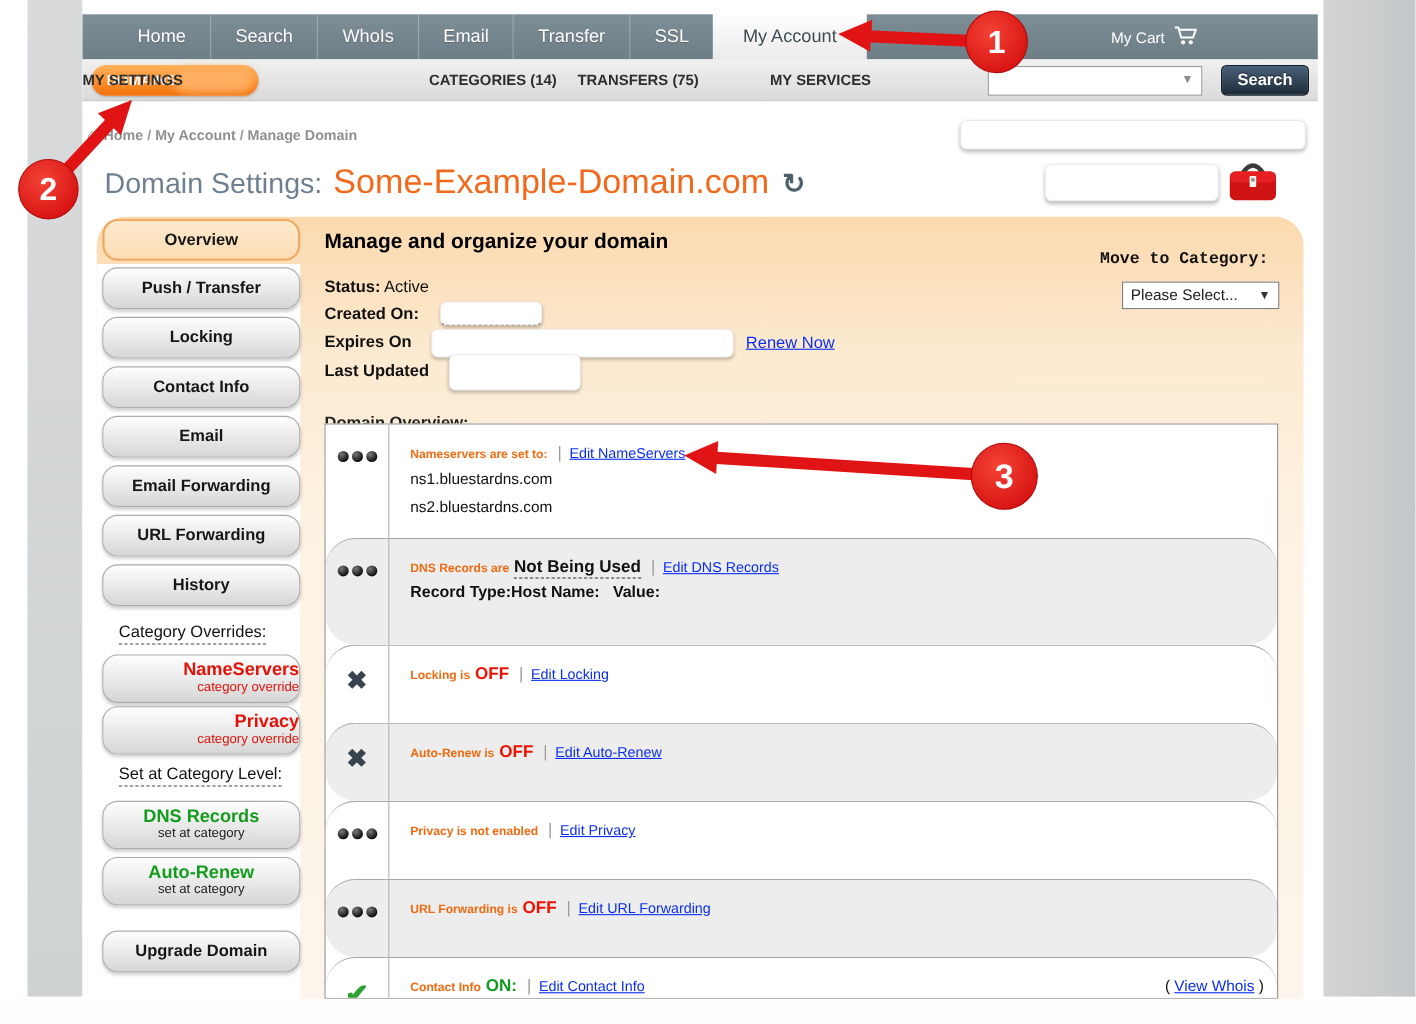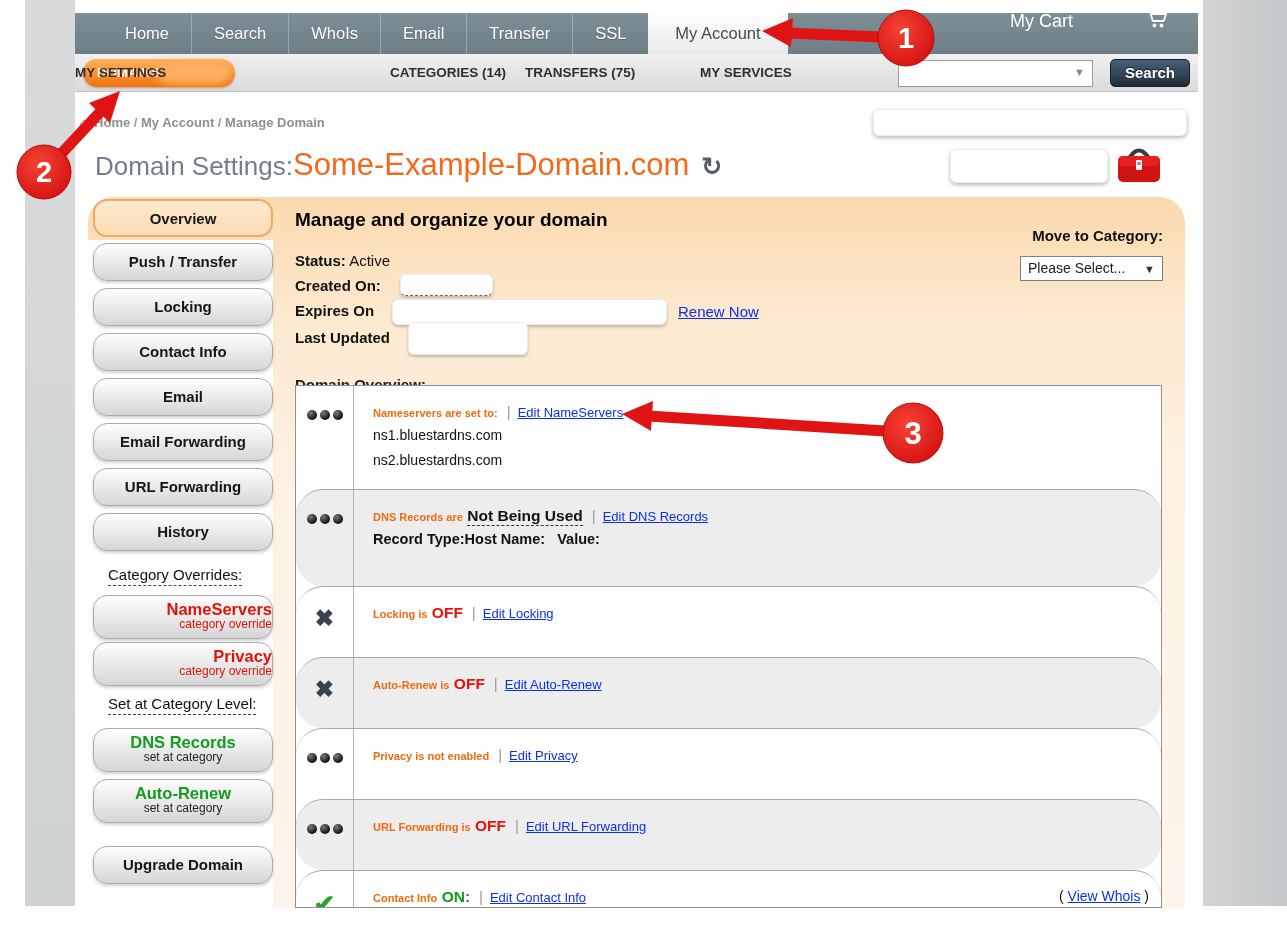--- a/index.html
+++ b/index.html
@@ -20,22 +20,22 @@
   .topnav { left:75px; top:13px; width:1123px; height:41px; z-index:3;
     background:linear-gradient(#7e8e97,#6e7e87); display:flex; align-items:flex-start;
     padding-left:28px; }
   .tab { height:41px; line-height:41px; padding:0 22px; color:#fff; font-size:16.5px;
     text-shadow:0 1px 1px rgba(0,0,0,.25); border-left:1px solid rgba(255,255,255,.28);
     cursor:pointer; white-space:nowrap; }
   .tab:first-child { border-left:none; }
   .tab.active { margin-top:-3px; height:47px; line-height:47px; padding:0 27px;
     background:linear-gradient(#ffffff,#e9e9e9); color:#3e4c55; border-left:none;
     text-shadow:none; z-index:4; }
-  .mycart { left:1010px; top:1px; width:160px; height:41px; z-index:4; color:#fff;
-    font-size:18px; display:flex; align-items:center; justify-content:space-between; gap:8px; }
+  .mycart { left:1010px; top:13px; width:160px; height:41px; z-index:4; color:#fff;
+    font-size:14px; display:flex; align-items:center; justify-content:flex-start; gap:8px; }
 
   
   .subnav { left:75px; top:54px; width:1123px; height:38px; z-index:3;
     background:linear-gradient(#f0f0f0,#dadada); border-bottom:1px solid #c6c6c6; }
   .domains-btn { position:absolute; left:8px; top:5px; width:152px; height:28px;
     background:linear-gradient(#ffb25c,#f2710a); border-radius:14px;
     color:#fff; font-weight:bold; font-size:13px; line-height:28px; padding-left:14px;
     letter-spacing:.3px; box-shadow:0 1px 2px rgba(0,0,0,.25); cursor:pointer; }
   .domains-blur { position:absolute; right:5px; top:3px; width:72px; height:22px;
     border-radius:11px; background:rgba(255,176,100,.95); filter:blur(4px); }
@@ -60,21 +60,21 @@
     color:#8f8f8f; line-height:27px; display:flex; gap:6px; }
   .crumb { cursor:pointer; }
   .crumb-sep { color:#9a9a9a; }
   .home-glyph { font-size:15px; color:#8f8f8f; }
   .redact { background:#fff; border:1px solid #ececec; border-radius:6px;
     box-shadow:0 2px 4px rgba(0,0,0,.28); z-index:6; }
   .redact-a { left:873px; top:109px; width:314px; height:27px; }
   .redact-b { left:950px; top:149px; width:158px; height:34px; }
   .title-row { left:95px; top:147px; z-index:3; display:flex; align-items:baseline; }
   .title-prefix { font-size:26px; color:#6e8090; }
-  .title-domain { font-size:31px; color:#f2691b; }
+  .title-domain { font-size:31px; color:#f2691b; margin-left:10px; }
   .refresh-glyph { font-size:25px; font-weight:bold; color:#4e5f6a; margin-left:12px;
     cursor:pointer; }
   .toolbox { left:1115px; top:141px; width:48px; height:46px; z-index:6; cursor:pointer; }
 
   
   .panel { left:88px; top:197px; width:1097px; height:734px; z-index:4;
     border-radius:26px 26px 0 0;
     background:linear-gradient(180deg,#fbd9ae 0%,#fce9cf 16%,#fdf2e2 38%,#fdf5ec 100%); }
   .side-backing { left:88px; top:240px; width:185px; height:691px; background:#fff; z-index:5; }
   .side-btn { position:absolute; left:93px; width:180px; z-index:6; text-align:center;
@@ -100,22 +100,22 @@
   .info-line b { font-weight:bold; }
   .box-created { left:400px; top:274px; width:93px; height:22px; z-index:6;
     border-bottom:1px dashed #666; box-shadow:0 2px 3px rgba(0,0,0,.22); }
   .box-expires { left:392px; top:299px; width:275px; height:26px; z-index:6;
     box-shadow:0 2px 3px rgba(0,0,0,.22); }
   .box-updated { left:408px; top:322px; width:120px; height:33px; z-index:7;
     box-shadow:0 2px 3px rgba(0,0,0,.22); }
   a.lnk { color:#0b2ff0; text-decoration:underline; cursor:pointer; }
   .renew { left:678px; top:303px; z-index:6; font-size:15px; }
   .overview-label { left:295px; top:376px; z-index:6; font-size:15px; color:#222;font-weight:bold; }
-  .move-label { left:1000px; top:227px; width:163px; text-align:right; z-index:6;
-    font-size:15px; font-weight:bold; color:#111; }
+  .move-label { left:1000px; top:227px; width:163px; text-align:left; z-index:6;
+    font-size:15px; font-weight:bold; color:#111;font-family:Liberation Mono, monospace; }
   .cat-select { left:1020px; top:256px; width:143px; height:25px; z-index:6; background:#fff;
     border:1px solid #808080; font-size:14px; color:#222; line-height:23px;
     padding-left:7px; cursor:pointer; }
   .cat-select .chev { position:absolute; right:7px; top:1px; font-size:11px; color:#333; }
 
   
   .otable { left:295px; top:385px; width:867px; height:523px; z-index:6;
     border:1px solid #909090; background:#fff; overflow:hidden; }
   .trow { display:flex; background:#fff; }
   .trow.alt { background:#ededed; }

